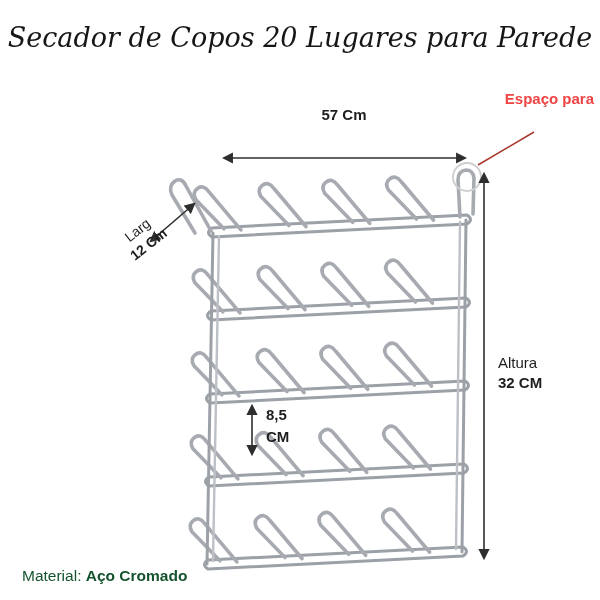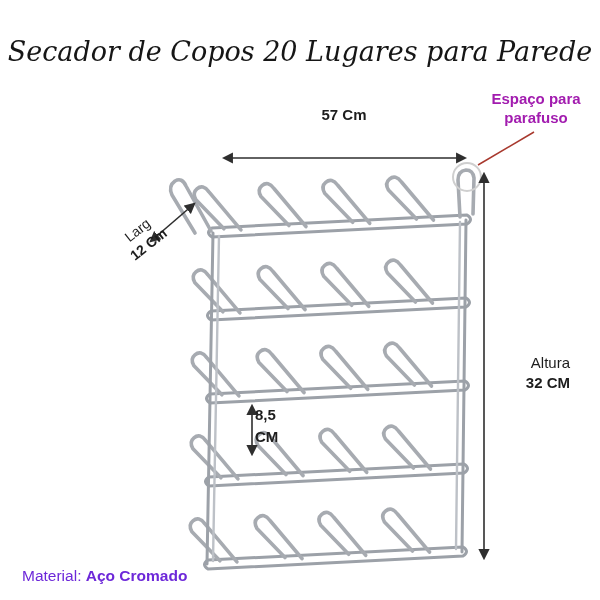--- a/index.html
+++ b/index.html
@@ -1,30 +1,30 @@
 <!DOCTYPE html>
 <html><head>
 <meta charset="utf-8">
 <style>
   html,body{margin:0;padding:0;background:#fff;}
   .canvas{position:relative;width:600px;height:600px;background:#ffffff;
           font-family:"Liberation Sans",sans-serif;overflow:hidden;}
-  .title{position:absolute;top:36px;left:0;width:600px;text-align:center;
+  .title{position:absolute;top:22px;left:0;width:600px;text-align:center;
          font-family:"DejaVu Serif",serif;font-style:italic;font-size:27px;
          color:#161616;white-space:nowrap;}
   svg.scene{position:absolute;left:0;top:0;}
   .dim{stroke:#2e2e2e;stroke-width:1.6;}
   .lbl{position:absolute;color:#1d1d1d;font-size:15px;line-height:1.3;}
   .b{font-weight:700;}
   #length-label{left:244px;top:105px;width:200px;text-align:center;}
   #screw-note{left:478px;top:90px;width:116px;font-weight:700;text-align:center;line-height:1.25;}
   #width-label{left:100px;top:219px;width:86px;transform:rotate(-38deg);text-align:center;font-size:14px;}
-  #height-label{left:498px;top:353px;width:72px;text-align:right;}
-  #spacing-label{left:255px;top:404px;width:50px;font-weight:700;line-height:1.45;}
-  #material-line{left:22px;top:566px;font-size:15.5px;color:#6d28d9;}
+  #height-label{left:498px;top:353px;width:72px;text-align:left;}
+  #spacing-label{left:266px;top:404px;width:50px;font-weight:700;line-height:1.45;}
+  #material-line{left:22px;top:566px;font-size:15.5px;color:#14532d;}
 </style>
 </head>
 <body>
 
 <div class="canvas">
 
   <div class="title">Secador de Copos 20 Lugares para Parede</div>
 
   <svg class="scene" width="600" height="600" viewBox="0 0 600 600">
     <defs>
@@ -73,23 +73,22 @@
     <line class="dim" x1="224" y1="158" x2="465" y2="158" marker-start="url(#arr)" marker-end="url(#arr)"></line>
     <line class="dim" x1="484" y1="174" x2="484" y2="558" marker-start="url(#arr)" marker-end="url(#arr)"></line>
     <line class="dim" x1="252" y1="406" x2="252" y2="454" marker-start="url(#arr)" marker-end="url(#arr)"></line>
     <line class="dim" x1="151" y1="241" x2="194" y2="204" marker-start="url(#arr)" marker-end="url(#arr)"></line>
   </svg>
 
   <div class="lbl" id="length-label">
     <div class="b">57 Cm</div>
   </div>
 
-  <div class="lbl" id="screw-note" style="color:#a21caf;">
+  <div class="lbl" id="screw-note" style="color:#ef4444;text-align:right;">
     <div>Espaço para</div>
-    <div>parafuso</div>
   </div>
 
   <div class="lbl" id="width-label">
     <div>Larg</div>
     <div class="b">12 Cm</div>
   </div>
 
   <div class="lbl" id="height-label">
     <div>Altura</div>
     <div class="b">32 CM</div>

